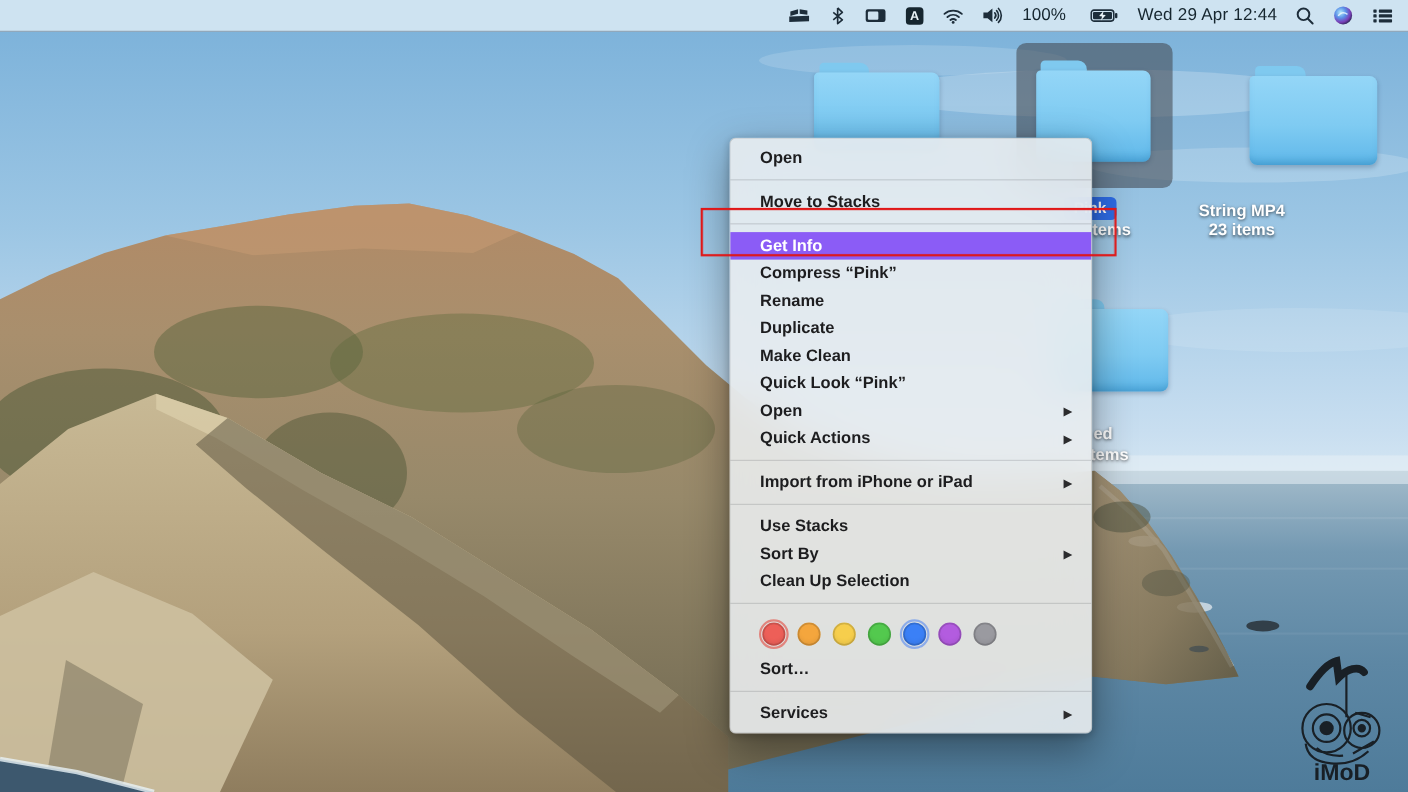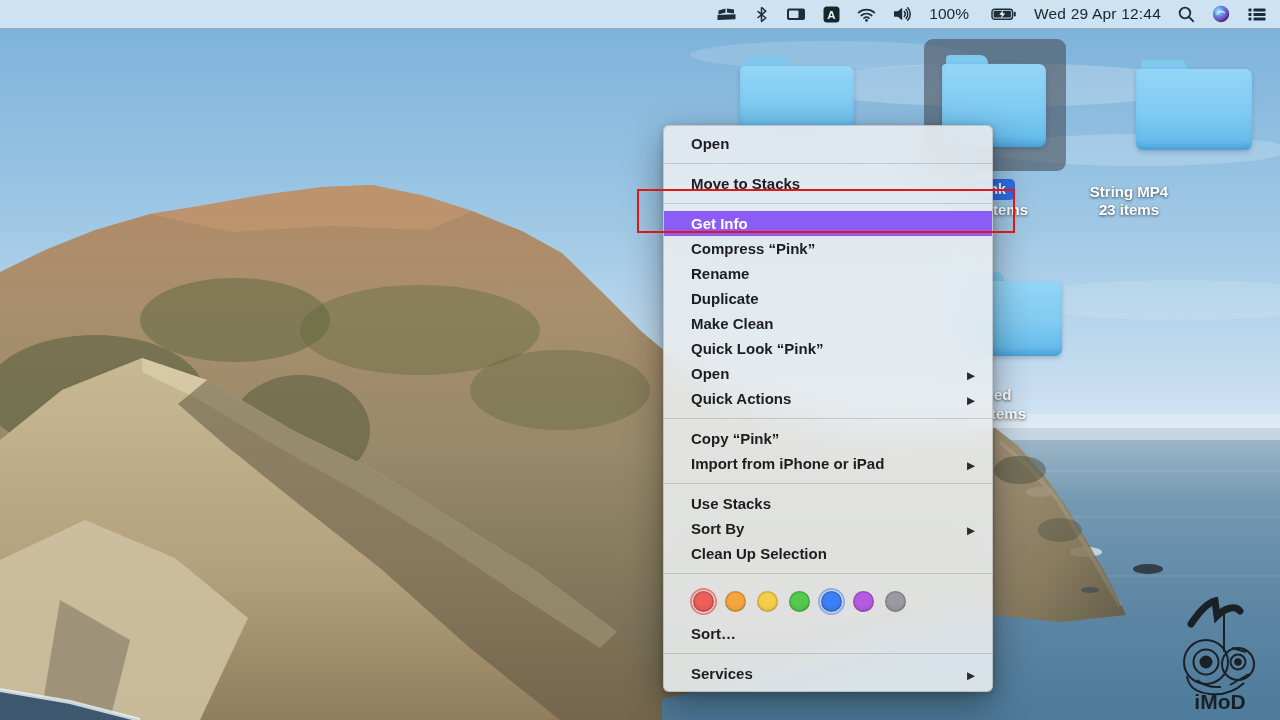--- a/index.html
+++ b/index.html
@@ -292,23 +292,20 @@
     <div class="mi">
       <span>Open</span>
       <span class="mi-arrow">▶</span>
       </div>
     <div class="mi">
       <span>Quick Actions</span>
       <span class="mi-arrow">▶</span>
       </div>
     <div class="sep"></div>
     <div class="mi">
-      <span>Copy “Pink”</span>
-      </div>
-    <div class="mi">
       <span>Import from iPhone or iPad</span>
       <span class="mi-arrow">▶</span>
       </div>
     <div class="sep"></div>
     <div class="mi">
       <span>Use Stacks</span>
       </div>
     <div class="mi">
       <span>Sort By</span>
       <span class="mi-arrow">▶</span>

